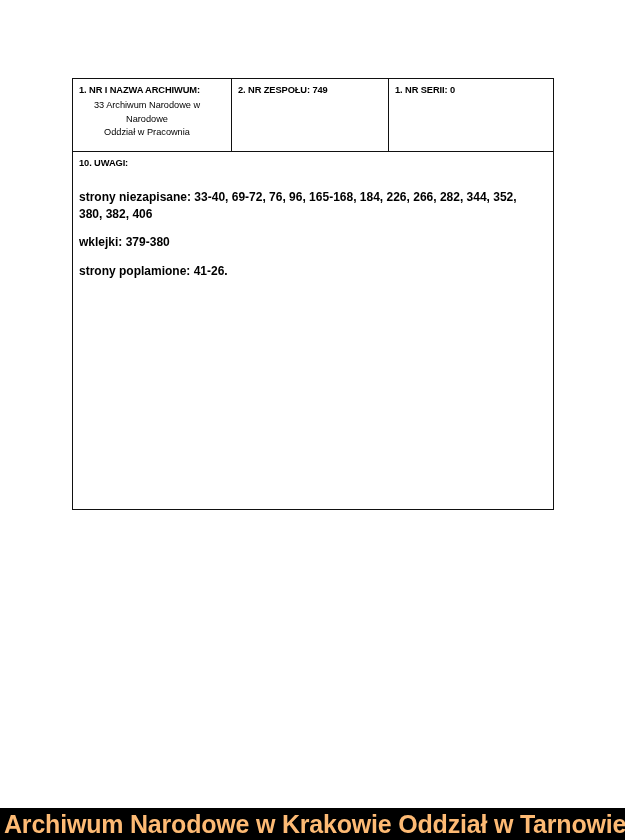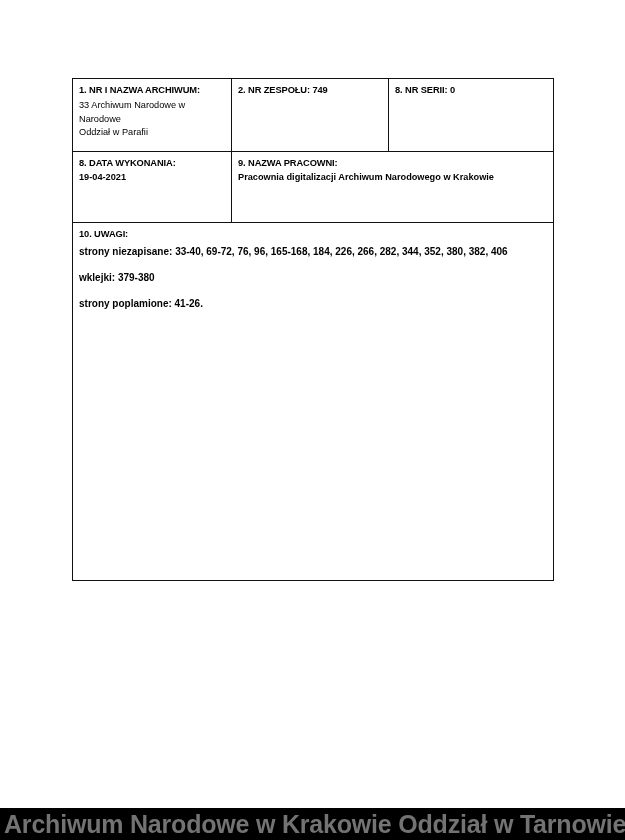--- a/index.html
+++ b/index.html
@@ -57,30 +57,31 @@
     letter-spacing: -0.1px;
     white-space: nowrap;
   }
   .field-value {
     font-weight: normal;
     font-size: 9.2px;
     margin-top: 2px;
   }
   .field-value.bold { font-weight: bold; }
   .field-value.center {
+    text-align: center;
     line-height: 1.45;
     margin-top: 3px;
   }
 
   
   .notes-body {
     font-weight: bold;
-    font-size: 10px;
+    font-size: 12px;
     line-height: 1.38;
-    margin-top: 5px;
+    margin-top: 20px;
   }
   .notes-body p {
     margin: 0 0 12px 0;
   }
   .notes-body p:last-child { margin-bottom: 0; }
 
   
   .banner {
     position: absolute;
     left: 0;
@@ -89,21 +90,21 @@
     height: 32px;
     background: #000000;
     overflow: hidden;
     white-space: nowrap;
   }
   .banner-text {
     position: absolute;
     left: 4px;
     top: 50%;
     transform: translateY(-50%);
-    color: #737373;
+    color: #fdba74;
     font-family: "Liberation Sans", sans-serif;
     font-weight: bold;
     font-size: 25px;
     letter-spacing: -0.2px;
     white-space: nowrap;
   }
 </style>
 </head>
 <body>
 
@@ -115,43 +116,33 @@
         <col class="c3">
     </colgroup>
     <tbody>
 
       <tr class="r-head">
         <td>
           <div class="field-label">1. NR I NAZWA ARCHIWUM:</div>
           <div class="field-value center">
             <div>33 Archiwum Narodowe w</div>
             <div>Narodowe</div>
-            <div>Oddział w Parafii</div>
+            <div>Oddział w Pracownia</div>
           </div>
         </td>
         <td>
           <div class="field-label">2. NR ZESPOŁU: 749</div>
         </td>
         <td>
-          <div class="field-label">8. NR SERII: 0</div>
+          <div class="field-label">1. NR SERII: 0</div>
         </td>
       </tr>
 
 
 
-      <tr class="r-date">
-        <td>
-          <div class="field-label">8. DATA WYKONANIA:</div>
-          <div class="field-value bold">19-04-2021</div>
-        </td>
-        <td colspan="2">
-          <div class="field-label">9. NAZWA PRACOWNI:</div>
-          <div class="field-value bold">Pracownia digitalizacji Archiwum Narodowego w Krakowie</div>
-        </td>
-      </tr>
 
       <tr class="r-notes">
         <td colspan="3">
           <div class="field-label">10. UWAGI:</div>
           <div class="notes-body">
             <p>strony niezapisane: 33-40, 69-72, 76, 96, 165-168, 184, 226, 266, 282, 344, 352, 380, 382, 406</p>
             <p>wklejki: 379-380</p>
             <p>strony poplamione: 41-26.</p>
           </div>
         </td>

